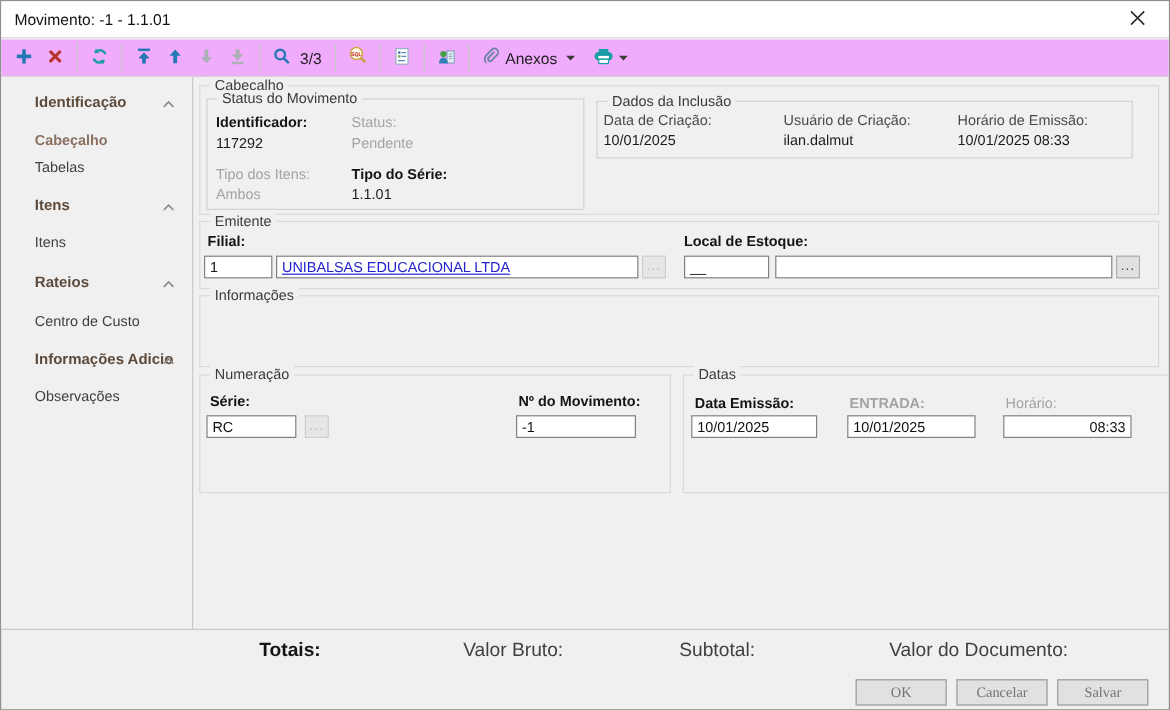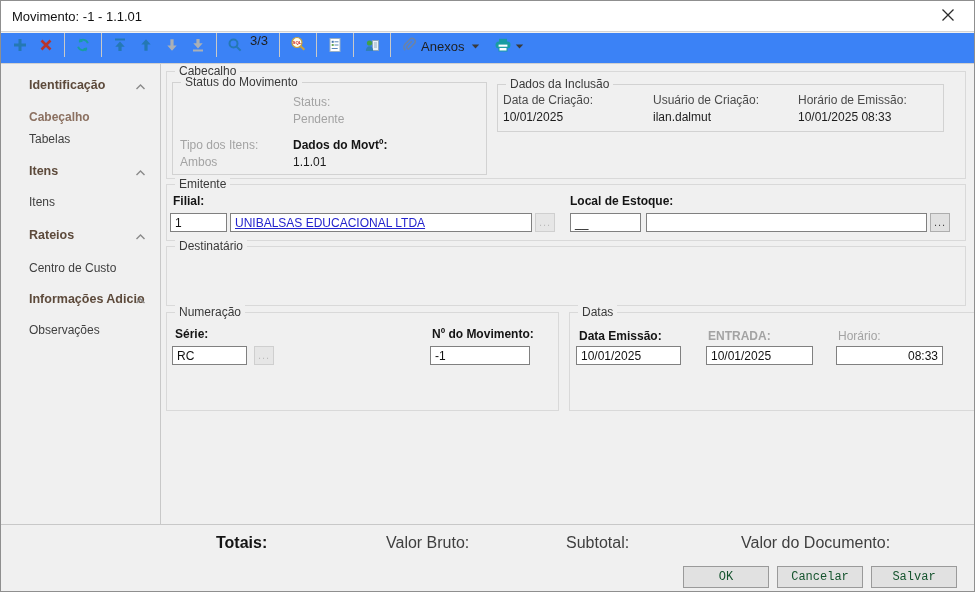--- a/index.html
+++ b/index.html
@@ -20,22 +20,22 @@
     display:flex; align-items:center; padding-left:11px;
   }
   .titlebar .title { font-size:13px; color:#111; }
   .close-btn {
     position:absolute; right:6px; top:0; width:40px; height:30px;
     display:flex; align-items:center; justify-content:center; cursor:pointer;
   }
   
   .toolbar {
     position:absolute; left:0; top:32px; right:0; height:31px;
-    background:#3b82f6; border-bottom:1px solid #d0d0d0;
-    display:flex; padding-left:6px;
+    background:#f0abfc; border-bottom:1px solid #d0d0d0;
+    display:flex; align-items:center; padding-left:6px;
   }
   .tb-btn {
     height:26px; min-width:26px; padding:0 3px;
     display:flex; align-items:center; justify-content:center;
     border:1px solid transparent; border-radius:2px; cursor:pointer;
   }
   .tb-sep { width:1px; height:24px; background:#c9c9c9; margin:0 5px; }
   .tb-counter { font-size:13px; color:#1f1f1f; padding:0 6px 0 2px; }
   .tb-label { font-size:13px; color:#1f1f1f; margin:0 4px 0 5px; }
   .caret { margin-left:3px; }
@@ -81,22 +81,22 @@
     border:1px solid #8a8a8a; display:flex; align-items:center; justify-content:center;
     gap:2px; cursor:pointer;
   }
   
   .totals { position:absolute; left:160px; right:0; top:525px; height:30px; }
   .totals .t-lbl { position:absolute; top:8px; font-size:16px; color:#3f3f3f; white-space:nowrap; }
   .totals .t-lbl.bold { font-weight:bold; color:#141414; }
   
   .footer { position:absolute; top:565px; right:17px; display:flex; gap:8px; }
   .btn {
-    width:86px; height:22px; background:#e1e1e1; border:1px solid #9a9a9a;
-    font-family:Liberation Mono, monospace; font-size:12px; color:#14532d;
+    width:76px; height:22px; background:#e1e1e1; border:1px solid #9a9a9a;
+    font-family:Liberation Serif, serif; font-size:12px; color:#737373;
     display:flex; align-items:center; justify-content:center; cursor:pointer;
   }
 </style>
 </head>
 <body>
 
 <div class="titlebar">
   <span class="title">Movimento: -1 - 1.1.01</span>
   <div class="close-btn">
     <span>
@@ -251,30 +251,34 @@
   </div>
 </div>
 
 <div class="content">
 
   <div class="gb" style="left:4px; top:7px; width:800px; height:108px;">
     <span class="gb-title">Cabeçalho</span>
 
     <div class="gb" style="left:5px; top:10px; width:315px; height:93px; border-color:#d2d2d2;">
       <span class="gb-title">Status do Movimento</span>
+      <div class="abs" style="left:7px; top:12px;">
+        <div class="fld-label">Identificador:</div>
+        <div class="fld-value">117292</div>
+      </div>
       <div class="abs" style="left:120px; top:12px;">
         <div class="fld-label gray">Status:</div>
         <div class="fld-value gray">Pendente</div>
       </div>
       <div class="abs" style="left:7px; top:55px;">
         <div class="fld-label gray">Tipo dos Itens:</div>
         <div class="fld-value gray">Ambos</div>
       </div>
       <div class="abs" style="left:120px; top:55px;">
-        <div class="fld-label">Dados do Movtº:</div>
+        <div class="fld-label">Tipo do Série:</div>
         <div class="fld-value">1.1.01</div>
       </div>
     </div>
 
     <div class="gb" style="left:330px; top:12px; width:447px; height:48px; border-color:#d2d2d2;">
       <span class="gb-title">Dados da Inclusão</span>
       <div class="abs" style="left:5px; top:8px;">
         <div class="fld-label plain">Data de Criação:</div>
         <div class="fld-value">10/01/2025</div>
       </div>
@@ -307,21 +311,21 @@
     </div>
     <div class="input" style="left:479px; top:28px; width:281px;">
       <span></span>
     </div>
     <div class="btn-browse" style="left:763px; top:28px;">
       <span>...</span>
     </div>
   </div>
 
   <div class="gb" style="left:4px; top:182px; width:800px; height:60px;">
-    <span class="gb-title">Destinatário</span>
+    <span class="gb-title">Informações</span>
   </div>
 
   <div class="gb" style="left:4px; top:248px; width:393px; height:99px;">
     <span class="gb-title">Numeração</span>
     <div class="abs fld-label" style="left:8px; top:14px;">Série:</div>
     <div class="input" style="left:5px; top:33px; width:75px;">
       <span>RC</span>
     </div>
     <div class="btn-browse disabled" style="left:87px; top:33px;">
       <span>...</span>

